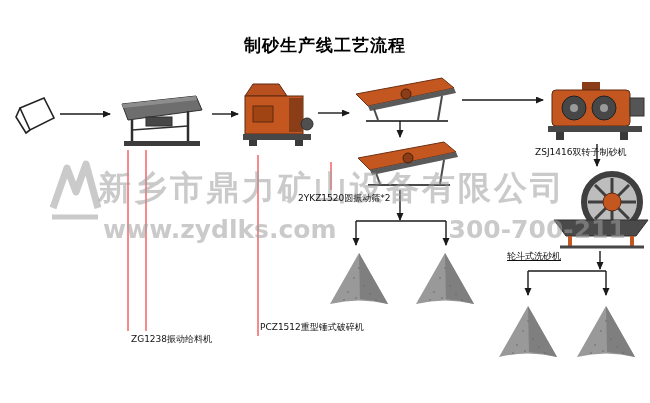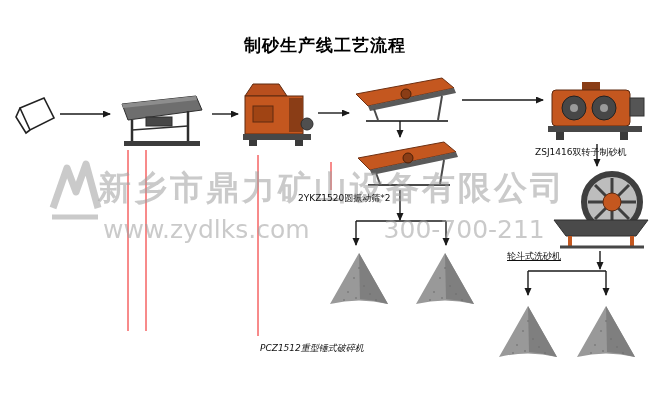--- a/index.html
+++ b/index.html
@@ -16,21 +16,21 @@
   .canvas{position:relative;width:650px;height:357px;background:#ffffff;overflow:hidden;}
   .abs{position:absolute;}
   .title{left:0;top:34px;width:100%;text-align:center;font-size:17px;font-weight:bold;color:#000;letter-spacing:1px;z-index:4;}
   .label{font-size:9px;color:#111;white-space:nowrap;z-index:10;}
   .machine{z-index:2;}
   .pile{z-index:2;}
   .overlay{left:0;top:0;z-index:3;pointer-events:none;}
   .arrow{stroke:var(--arrow-black);stroke-width:1.4;fill:none;}
   .redline{stroke:var(--annotation-red);stroke-width:1;fill:none;}
   .watermark-company{left:98px;top:166px;font-size:33px;font-weight:bold;letter-spacing:3px;white-space:nowrap;color:var(--watermark-gray);z-index:6;pointer-events:none;}
-  .watermark-line2{left:103px;top:215px;font-size:25px;font-weight:normal;white-space:nowrap;color:var(--watermark-gray);z-index:6;pointer-events:none;display:flex;gap:74px;}
+  .watermark-line2{left:103px;top:215px;font-size:25px;font-weight:bold;white-space:nowrap;color:var(--watermark-gray);z-index:6;pointer-events:none;display:flex;gap:112px;}
   .watermark-logo{left:48px;top:158px;color:var(--watermark-gray);z-index:6;pointer-events:none;}
   svg{display:block;overflow:visible;}
 </style>
 </head>
 <body>
 
 <div class="canvas">
 
   <div class="abs title">制砂生产线工艺流程</div>
 
@@ -222,15 +222,16 @@
       <line class="redline" x1="128" y1="150" x2="128" y2="331"></line>
       <line class="redline" x1="146" y1="150" x2="146" y2="331"></line>
       <line class="redline" x1="258" y1="155" x2="258" y2="336"></line>
       <line class="redline" x1="331" y1="162" x2="331" y2="190"></line>
     </g>
   </svg>
 
   <div class="abs label" style="left:298px;top:192px;">2YKZ1520圆振动筛*2</div>
   <div class="abs label" style="left:491px;top:146px;margin-left:44px;">ZSJ1416双转子制砂机</div>
   <div class="abs label" style="left:507px;top:250px;text-decoration:underline;">轮斗式洗砂机</div>
-  <div class="abs label" style="left:260px;top:342px;font-style:italic;">PCZ1512重型锤式破碎机</div>
+  <div class="abs label" style="left:131px;top:333px;">ZG1238振动给料机</div>
+  <div class="abs label" style="left:260px;top:321px;">PCZ1512重型锤式破碎机</div>
 
 </div>
 
 </body></html>

